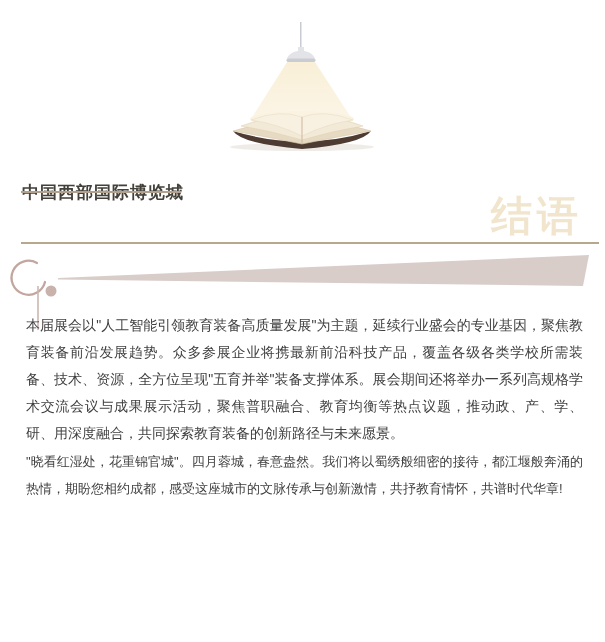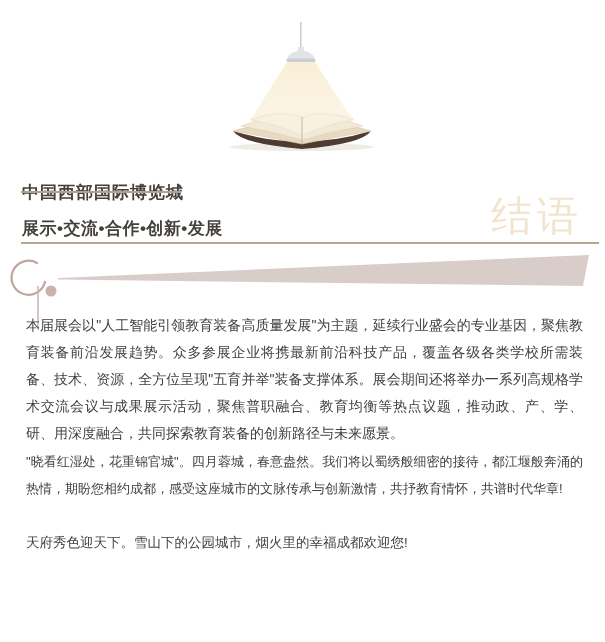--- a/index.html
+++ b/index.html
@@ -27,21 +27,21 @@
     left:22px;top:217px;
     font-size:17px;font-weight:bold;color:#44403a;
     letter-spacing:0.5px;white-space:nowrap;
   }
   .long-rule{
     left:21px;top:242px;width:578px;height:2px;
     background:#b6a88f;
   }
   .section-title{
     right:22px;top:194px;
-    font-size:41px;font-weight:normal;color:#f1e6cd;
+    font-size:41px;font-weight:bold;color:#f1e6cd;
     letter-spacing:5px;line-height:1.1;white-space:nowrap;text-align:center;
   }
 
   
   .para{
     left:26px;width:557px;
     text-align:justify;
     line-height:27px;
     color:#3f3f3f;
   }
@@ -82,32 +82,30 @@
       <path d="M233,131 Q268,137 302,144 Q336,137 371,131 Q336,119 302,128 Q268,119 233,131 Z" fill="#e7dac3" stroke="#d8c6aa" stroke-width="0.6"></path>
       <path d="M241,126 Q272,131 302,140 Q332,131 363,126 Q330,113 302,122 Q274,113 241,126 Z" fill="#f2e9d6" stroke="#e2d3b8" stroke-width="0.6"></path>
       <path d="M251,120 Q278,124 302,136 Q326,124 353,120 Q324,109 302,117 Q280,109 251,120 Z" fill="#f8f1e2" stroke="#e8dcc4" stroke-width="0.6"></path>
       <path d="M302,117 L302,144" stroke="#cbb89a" stroke-width="1"></path>
     </g>
   </svg>
 
   <div class="abs venue-title">中国西部国际博览城</div>
   <div class="abs venue-underline"></div>
 
-  <div class="abs slogan">展示•交流•合作•创新•发展</div>
   <div class="abs long-rule"></div>
 
   <div class="abs section-title">结语</div>
 
   <svg class="abs" style="left:0;top:248px;" width="70" height="88" viewBox="0 0 70 88">
     <path d="M37,15 A17,17 0 1 0 45,34" fill="none" stroke="#c3a69f" stroke-width="2.3" stroke-linecap="round"></path>
     <line x1="38" y1="38" x2="38" y2="82" stroke="#ccb6b0" stroke-width="1.6"></line>
     <circle cx="51" cy="43" r="5.5" fill="#c9b2ab"></circle>
   </svg>
 
   <svg class="abs" style="left:0;top:250px;" width="605" height="45" viewBox="0 0 605 45">
     <polygon points="58,28 589,5 583,36 58,29.5" fill="#d9cdc9"></polygon>
   </svg>
 
   <div class="abs para p1">本届展会以"人工智能引领教育装备高质量发展"为主题，延续行业盛会的专业基因，聚焦教育装备前沿发展趋势。众多参展企业将携最新前沿科技产品，覆盖各级各类学校所需装备、技术、资源，全方位呈现"五育并举"装备支撑体系。展会期间还将举办一系列高规格学术交流会议与成果展示活动，聚焦普职融合、教育均衡等热点议题，推动政、产、学、研、用深度融合，共同探索教育装备的创新路径与未来愿景。</div>
   <div class="abs para p2">"晓看红湿处，花重锦官城"。四月蓉城，春意盎然。我们将以蜀绣般细密的接待，都江堰般奔涌的热情，期盼您相约成都，感受这座城市的文脉传承与创新激情，共抒教育情怀，共谱时代华章!</div>
-  <div class="abs para p3">天府秀色迎天下。雪山下的公园城市，烟火里的幸福成都欢迎您!</div>
 
 </div>
 
 </body></html>

